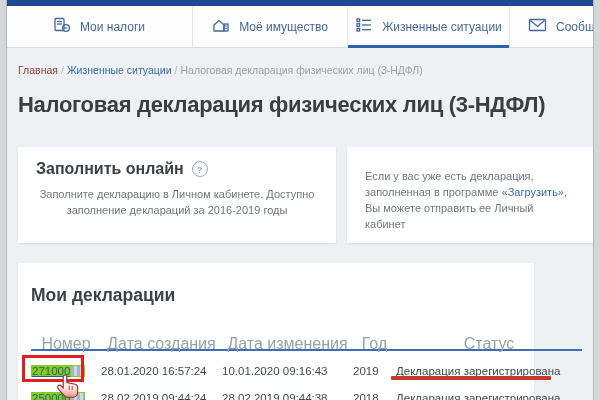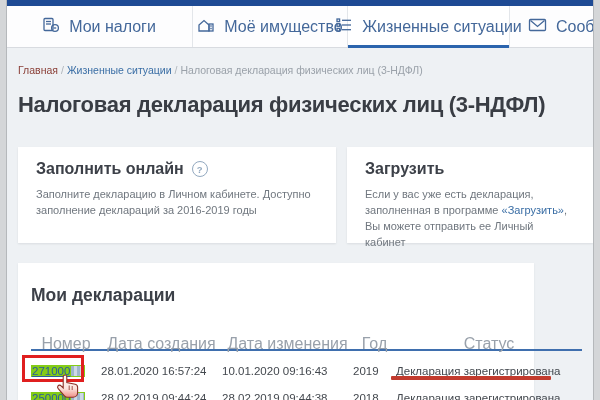--- a/index.html
+++ b/index.html
@@ -11,21 +11,21 @@
   
   .edge { position:absolute; top:0; height:400px; width:6px; background:#d4d6d8; z-index:60; }
   .edge.left { left:0; border-right:1px solid #b5b8bb; }
   .edge.right { right:0; border-left:1px solid #b5b8bb; }
   .topbar { position:absolute; left:6px; right:6px; top:0; height:6px; background:#1e4a94; z-index:10; }
 
   
   .nav { position:absolute; left:6px; right:6px; top:6px; height:41px; background:#fdfdfe;
          border-bottom:1px solid #d8dbe0; display:flex; z-index:5; }
   .tab { display:flex; align-items:center; justify-content:center; gap:9px;
-         border-right:1px solid #e3e6ea; color:#44689a; font-size:16px; position:relative;
+         border-right:1px solid #e3e6ea; color:#44689a; font-size:12px; position:relative;
          box-sizing:border-box; cursor:pointer; }
   .tab:nth-child(1){ width:187px; }
   .tab:nth-child(2){ width:155px; }
   .tab:nth-child(3){ width:162px; }
   .tab:nth-child(4){ flex:1; justify-content:flex-start; padding-left:18px; border-right:none; overflow:hidden; }
   .tab.active { background:#ffffff; }
   .tab.active::after { content:""; position:absolute; left:0; right:0; bottom:-1px; height:3px; background:#2b64ad; }
   .tab svg { flex:0 0 auto; }
   .tab .lbl { white-space:nowrap; }
 
@@ -34,21 +34,21 @@
   .breadcrumb .bc-home { color:#8b4038; text-decoration:none; }
   .breadcrumb .bc-mid { color:#3a6ea5; text-decoration:none; }
   .breadcrumb .sep { color:#aeb4ba; padding:0 3px; }
 
   h1.page-title { position:absolute; left:18px; top:92px; margin:0; font-size:22px; font-weight:bold;
                   color:#393d44; letter-spacing:-0.3px; white-space:nowrap; z-index:2; }
 
   
   .card { position:absolute; top:147px; height:96px; background:#fff; box-sizing:border-box;
           padding:13px 18px; box-shadow:0 1px 2px rgba(40,50,60,0.10); z-index:2; }
-  .card.c1 { left:18px; width:318px; }
+  .card.c1 { left:18px; width:318px;text-align:center; }
   .card.c2 { left:347px; width:246px; }
   .card h2 { margin:0; font-size:16px; color:#3c4048; display:flex; align-items:center; gap:8px; font-weight:bold; }
   .card p { margin:9px 0 0; font-size:11px; line-height:1.45; color:#70777f; }
   .help { display:inline-flex; align-items:center; justify-content:center; width:14px; height:14px;
           border:1px solid #93a9c0; border-radius:50%; color:#93a9c0; font-size:9.5px; font-weight:bold; cursor:pointer; }
   .inline-link { color:#3a6ea5; text-decoration:none; }
 
   
   .panel { position:absolute; left:18px; top:263px; width:516px; height:137px; background:#fff;
            box-shadow:0 1px 2px rgba(40,50,60,0.08); z-index:2; }
@@ -132,23 +132,20 @@
 
 <div class="card c1">
   <h2>
     <span>Заполнить онлайн</span>
     <span class="help">?</span>
   </h2>
   <p>Заполните декларацию в Личном кабинете. Доступно заполнение деклараций за 2016-2019 годы</p>
 </div>
 
 <div class="card c2">
-  <h2>
-      <span>Загрузить</span>
-    </h2>
   <p><span>Если у вас уже есть декларация, заполненная в программе </span><a class="inline-link" href="#">«Загрузить»</a><span>, Вы можете отправить ее Личный кабинет</span></p>
 </div>
 
 <div class="panel">
   <h2>Мои декларации</h2>
   <table class="decl">
     <thead>
       <tr>
         <th class="w-num">Номер</th>
         <th class="w-created">Дата создания</th>

